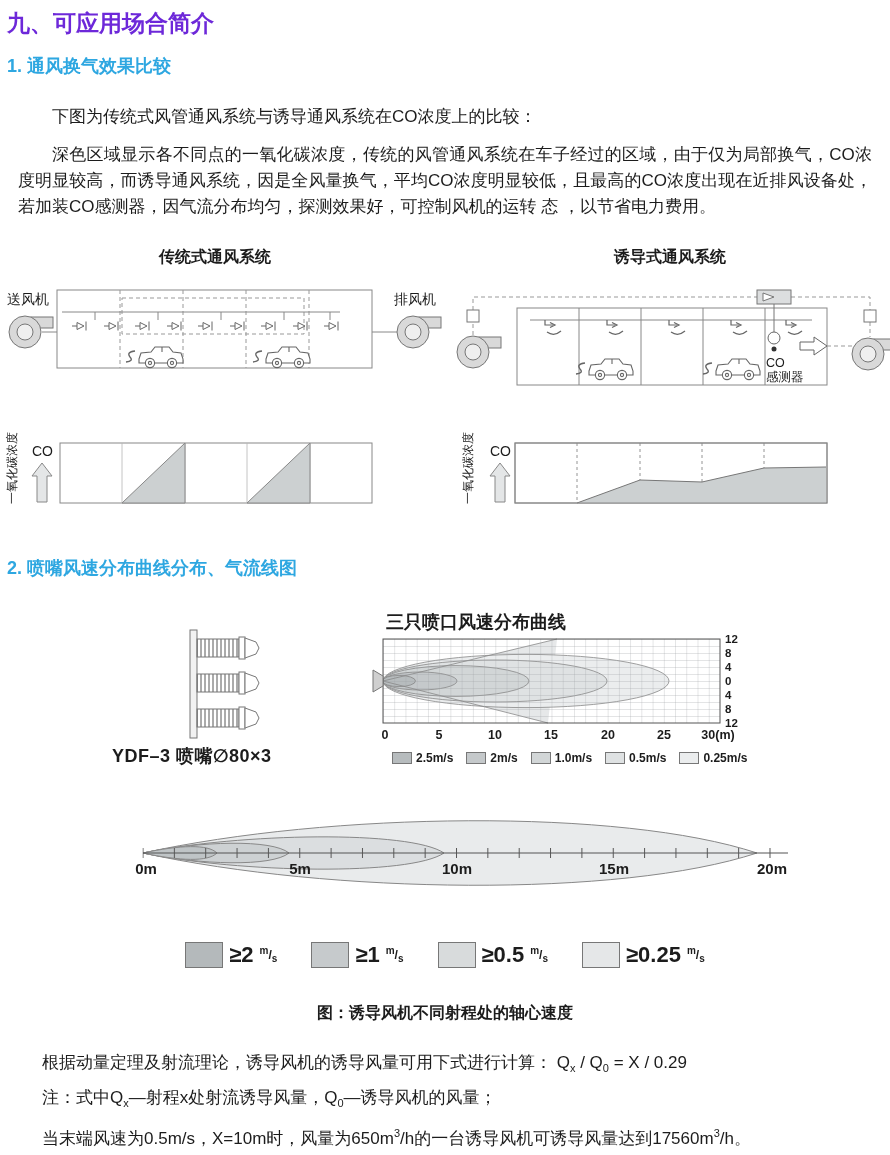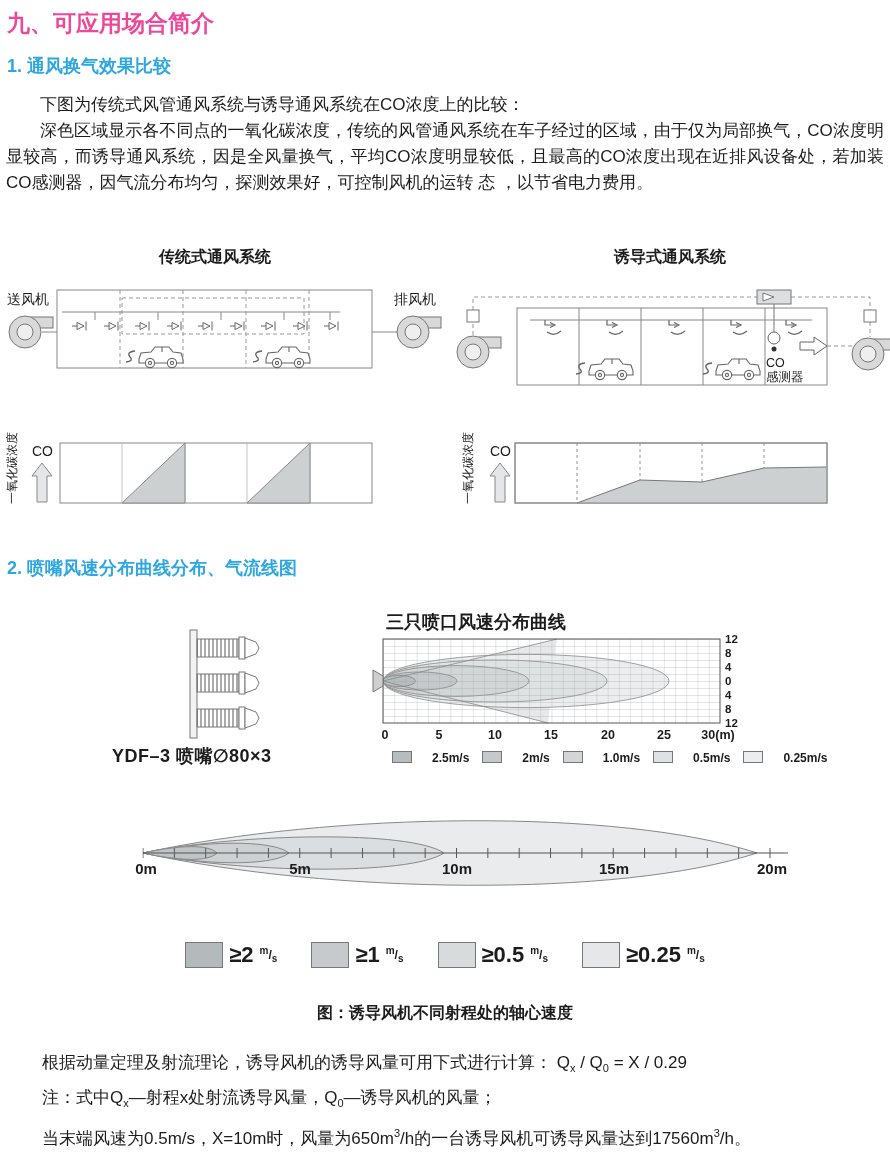--- a/index.html
+++ b/index.html
@@ -1,32 +1,32 @@
 <!DOCTYPE html>
 <html><head>
 <meta charset="utf-8">
 <style>
   html,body{margin:0;padding:0;background:#fff;}
   #page{position:relative;width:890px;height:1155px;background:#fff;overflow:hidden;
         font-family:"Liberation Sans","DejaVu Sans",sans-serif;color:#1c1c1c;}
   .abs{position:absolute;}
-  .h1{left:7px;top:8px;font-size:23px;font-weight:bold;color:#ec4899;}
+  .h1{left:7px;top:8px;font-size:23px;font-weight:bold;color:#6d28d9;}
   .h2{font-size:18px;font-weight:bold;color:#2ea7e1;text-align:right;}
   .h2a{left:7px;top:54px;}
   .h2b{left:7px;top:556px;}
   .body-text{left:6px;top:92px;width:878px;font-size:17px;line-height:26px;text-align:justify;}
-  .body-text p{margin:0;text-indent:2em;}
+  .body-text p{margin:12px;text-indent:2em;}
   svg text{font-family:"Liberation Sans","DejaVu Sans",sans-serif;fill:#1c1c1c;}
   .dia-title{font-size:16px;font-weight:bold;}
   .fan-label{font-size:14px;}
   .small-label{font-size:12.5px;}
   .nozzle-caption{left:112px;top:744px;font-size:18px;font-weight:bold;letter-spacing:.5px;}
   .chart-title{left:386px;top:610px;font-size:18px;font-weight:bold;}
   .legend1{left:392px;top:751px;display:flex;gap:13px;align-items:center;}
-  .legend1 .item{display:flex;gap:20px;}
+  .legend1 .item{display:flex;align-items:center;gap:4px;}
   .legend1 .sw{width:18px;height:10px;border:1px solid #777;}
   .legend1 .lb{font-size:12px;font-weight:bold;}
   .legend2{left:0;top:942px;width:890px;display:flex;justify-content:center;gap:34px;align-items:center;}
   .legend2 .item{display:flex;align-items:center;gap:6px;}
   .legend2 .sw{width:36px;height:24px;border:1px solid #777;}
   .legend2 .val{font-size:22px;font-weight:bold;}
   .legend2 .u{font-size:12px;font-weight:bold;}
   .caption{left:0;top:1003px;width:890px;text-align:center;font-size:16px;font-weight:bold;}
   .notes{left:42px;top:1048px;width:820px;font-size:17px;line-height:29px;}
   .notes p{margin:0;}

